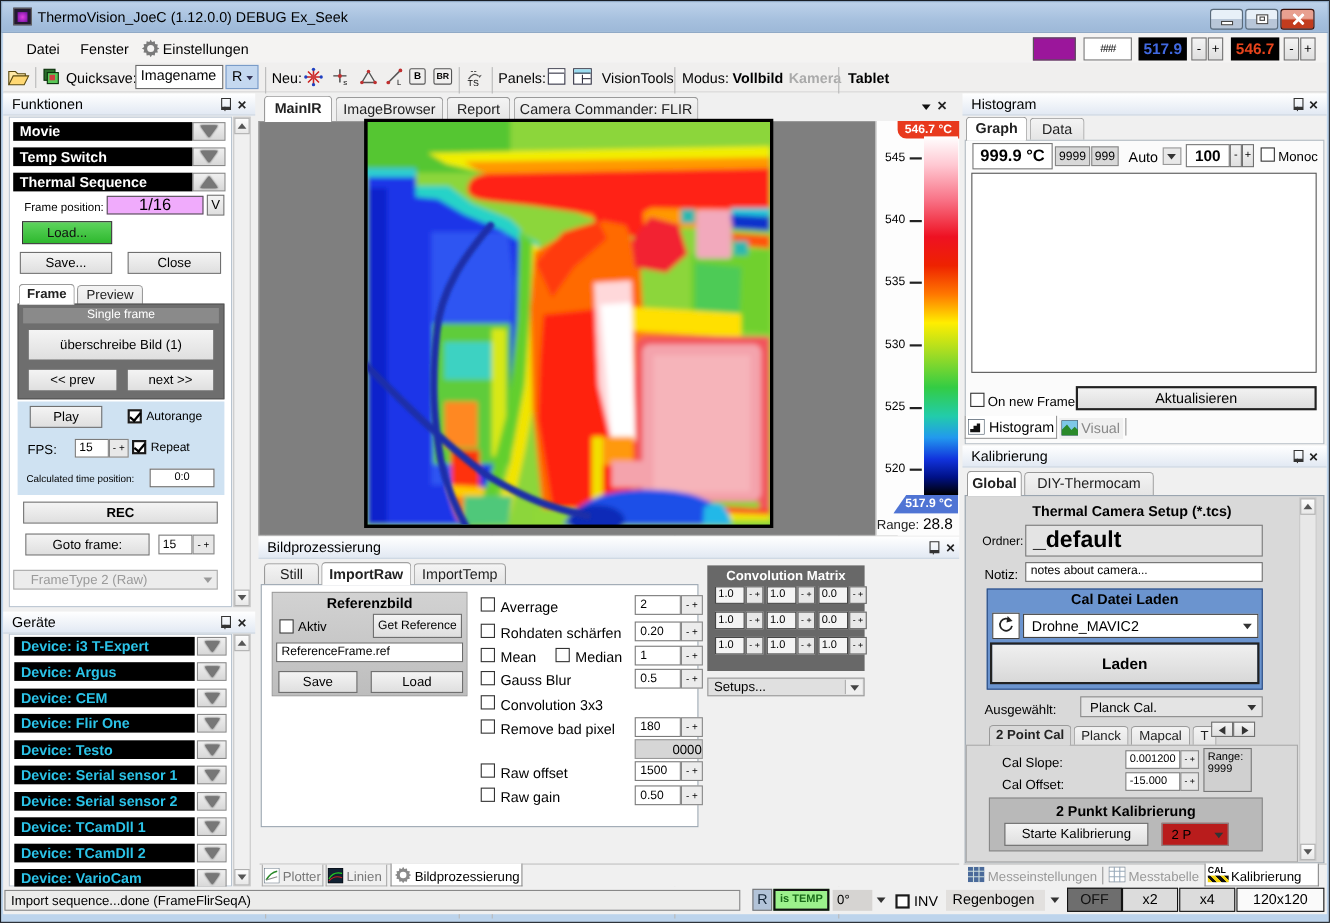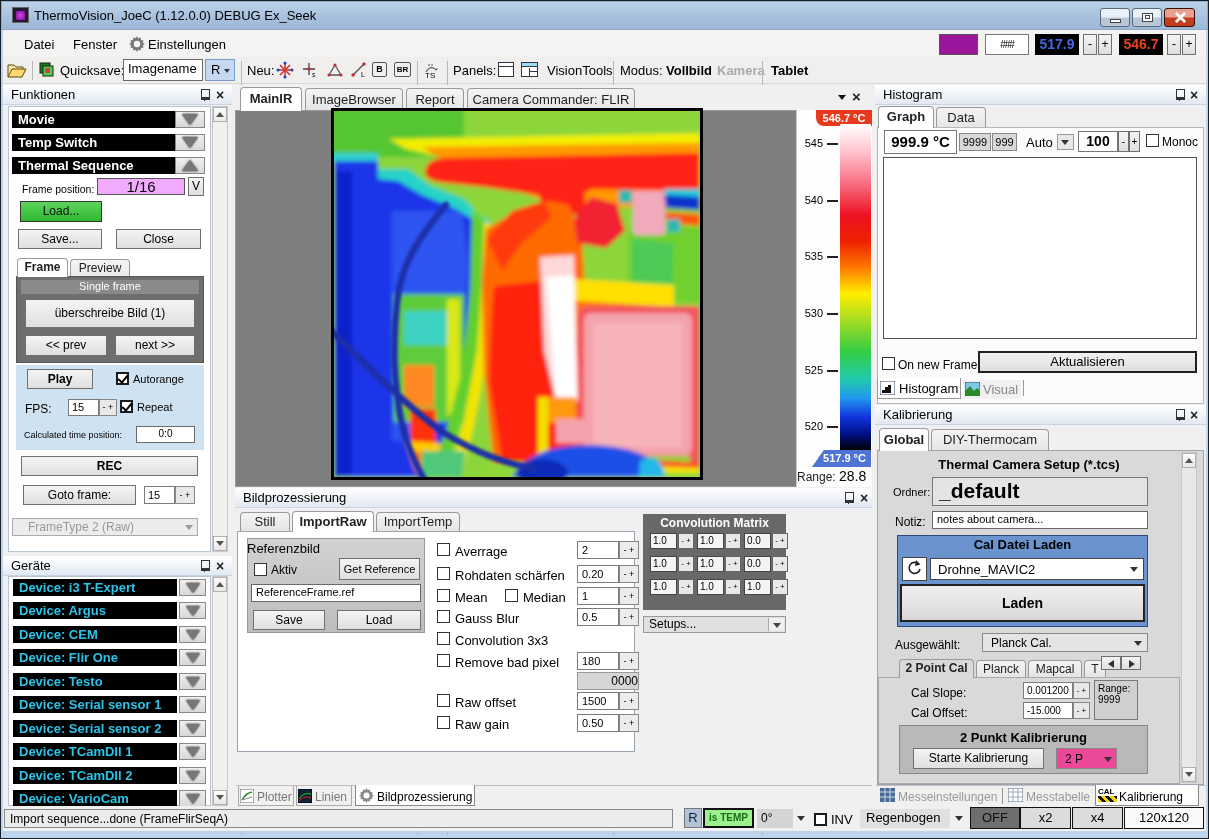--- a/index.html
+++ b/index.html
@@ -236,21 +236,21 @@
 
 <div class="a" style="left:235px;top:487px;width:637px;height:319px;background:#f0f0f0"></div>
 <div class="tit" style="left:235px;top:488px;width:637px">Bildprozessierung</div>
 <div class="pin" style="left:843px;top:491px"></div>
 <div class="xx" style="left:860px;top:492px">×</div>
 <div class="tab" style="left:240px;top:512px;width:50px;height:20px;line-height:18px;font-size:13px">Still</div>
 <div class="tab on" style="left:292px;top:511px;width:82px;height:21px;line-height:19px;font-size:13px">ImportRaw</div>
 <div class="tab" style="left:376px;top:512px;width:84px;height:20px;line-height:18px;font-size:13px">ImportTemp</div>
 <div class="a" style="left:237px;top:531px;width:398px;height:221px;background:#fff;border:1px solid #9aa5b0"></div>
 <div class="a" style="left:247px;top:538px;width:178px;height:95px;background:linear-gradient(#d2d2d2,#bdbdbd);border:1px solid #999"></div>
-<div class="a" style="left:247px;top:541px;width:178px;font-size:13px;font-weight:normal">Referenzbild</div>
+<div class="a" style="left:247px;top:541px;width:178px;text-align:center;font-size:13px;font-weight:bold">Referenzbild</div>
 <div class="chk thin" style="left:254px;top:563px"></div>
 <div class="a" style="left:271px;top:563px;font-size:12px">Aktiv</div>
 <div class="btn" style="left:339px;top:558px;width:81px;height:22px;line-height:20px;font-size:11px">Get Reference</div>
 <div class="tb" style="left:251px;top:584px;width:170px;height:18px;font-size:11px">ReferenceFrame.ref</div>
 <div class="btn" style="left:253px;top:610px;width:72px;height:20px;line-height:18px">Save</div>
 <div class="btn" style="left:337px;top:610px;width:84px;height:20px;line-height:18px">Load</div>
 <div class="chk thin" style="left:437px;top:543px"></div>
 <div class="a" style="left:455px;top:544px;font-size:13px">Averrage</div>
 <div class="spin" style="left:577px;top:541px;width:42px;height:18px;padding:2px 4px">2</div>
 <div class="a" style="left:619px;top:541px;width:20px;height:18px;background:#ececec;border:1px solid #888;font-size:9px;text-align:center;line-height:16px">- +</div>
@@ -362,21 +362,21 @@
 <div class="btn" style="left:18px;top:229px;width:84px;height:20px;line-height:18px">Save...</div>
 <div class="btn" style="left:116px;top:229px;width:85px;height:20px;line-height:18px">Close</div>
 <div class="tab on" style="left:17px;top:258px;width:51px;height:19px;line-height:17px">Frame</div>
 <div class="tab" style="left:70px;top:259px;width:60px;height:26px;line-height:16px">Preview</div>
 <div class="a" style="left:16px;top:276px;width:188px;height:87px;background:#6e6e6e;border:1px solid #555"></div>
 <div class="a" style="left:21px;top:280px;width:178px;height:14px;background:#8a8a8a;color:#fff;text-align:center;font-size:11px;line-height:13px">Single frame</div>
 <div class="btn" style="left:25px;top:299px;width:170px;height:29px;line-height:27px">überschreibe Bild (1)</div>
 <div class="btn" style="left:25px;top:335px;width:82px;height:21px;line-height:19px">&lt;&lt; prev</div>
 <div class="btn" style="left:115px;top:335px;width:80px;height:21px;line-height:19px">next &gt;&gt;</div>
 <div class="a" style="left:16px;top:365px;width:188px;height:85px;background:#cfe2f2"></div>
-<div class="btn" style="left:27px;top:369px;width:66px;height:20px;font-weight:bold;line-height:18px">Play</div>
+<div class="btn" style="left:27px;top:369px;width:66px;height:20px;font-weight:normal;line-height:18px">Play</div>
 <div class="chk" style="left:116px;top:372px"><span class="ck"></span></div>
 <div class="a" style="left:133px;top:373px;font-size:11px">Autorange</div>
 <div class="a" style="left:25px;top:402px;font-size:12px">FPS:</div>
 <div class="spin" style="left:68px;top:399px;width:31px;height:17px;padding:1px 3px">15</div>
 <div class="a" style="left:99px;top:399px;width:18px;height:17px;background:#e8e8e8;border:1px solid #888;font-size:9px;text-align:center;line-height:15px">- +</div>
 <div class="chk" style="left:120px;top:400px"><span class="ck"></span></div>
 <div class="a" style="left:137px;top:401px;font-size:11px">Repeat</div>
 <div class="a" style="left:24px;top:430px;font-size:9px">Calculated time position:</div>
 <div class="tb" style="left:136px;top:426px;width:59px;height:17px;font-size:10px;text-align:center">0:0</div>
 <div class="btn" style="left:21px;top:456px;width:177px;height:20px;font-weight:bold;line-height:18px">REC</div>
@@ -520,21 +520,21 @@
 <div class="a" style="left:911px;top:686px;font-size:12px">Cal Slope:</div>
 <div class="spin" style="left:1023px;top:682px;width:50px;height:17px;font-size:10px;padding:2px 3px">0.001200</div>
 <div class="a" style="left:1073px;top:682px;width:17px;height:17px;background:#e8e8e8;border:1px solid #888;font-size:8px;text-align:center;line-height:15px">- +</div>
 <div class="a" style="left:911px;top:706px;font-size:12px">Cal Offset:</div>
 <div class="spin" style="left:1023px;top:702px;width:50px;height:17px;font-size:10px;padding:2px 3px">-15.000</div>
 <div class="a" style="left:1073px;top:702px;width:17px;height:17px;background:#e8e8e8;border:1px solid #888;font-size:8px;text-align:center;line-height:15px">- +</div>
 <div class="a" style="left:1094px;top:680px;width:44px;height:40px;background:#d0d0d0;border:1px solid #777;font-size:10px;padding:2px 3px">Range:<br>9999</div>
 <div class="a" style="left:899px;top:725px;width:249px;height:49px;background:#b9b9b9;border:1px solid #888"></div>
 <div class="a" style="left:899px;top:730px;width:249px;text-align:center;font-size:13px;font-weight:bold">2 Punkt Kalibrierung</div>
 <div class="btn" style="left:913px;top:748px;width:131px;height:21px;line-height:19px">Starte Kalibrierung</div>
-<div class="a" style="left:1056px;top:748px;width:61px;height:21px;background:#ec4899;border:1px solid #888;font-size:12px;padding:3px 8px">2 P<div class="dar" style="right:4px;top:8px;border-top-color:#333"></div></div>
+<div class="a" style="left:1056px;top:748px;width:61px;height:21px;background:#b91c1c;border:1px solid #888;font-size:12px;padding:3px 8px">2 P<div class="dar" style="right:4px;top:8px;border-top-color:#333"></div></div>
 
 <div class="a" style="left:876px;top:785px;width:330px;height:21px;background:#f0f0f0;border-top:1px solid #c0c0c0"></div>
 <svg class="a" style="left:880px;top:788px" width="15" height="14" viewBox="0 0 15 14">
     <rect width="15" height="14" fill="#4a6a9a"></rect>
     <path d="M0 4 H15 M0 9 H15 M5 0 V14 M10 0 V14" stroke="#cdd" stroke-width="1"></path>
   </svg>
 <div class="a" style="left:898px;top:790px;font-size:12px;color:#999">Messeinstellungen</div>
 <div class="a" style="left:1002px;top:788px;width:1px;height:16px;background:#999"></div>
 <svg class="a" style="left:1008px;top:788px" width="15" height="14" viewBox="0 0 15 14">
     <rect width="15" height="14" fill="#fff" stroke="#567"></rect>

